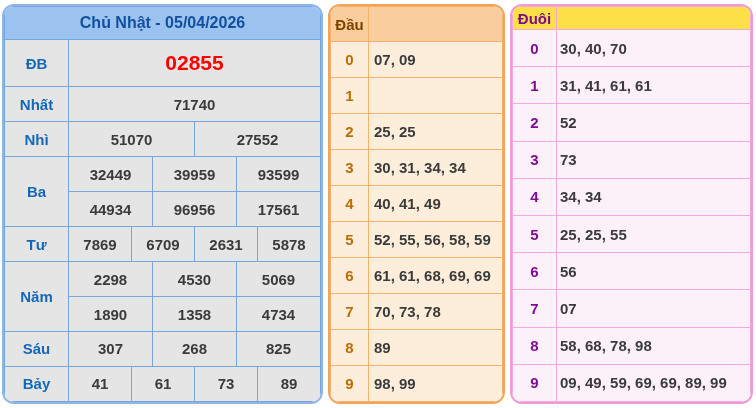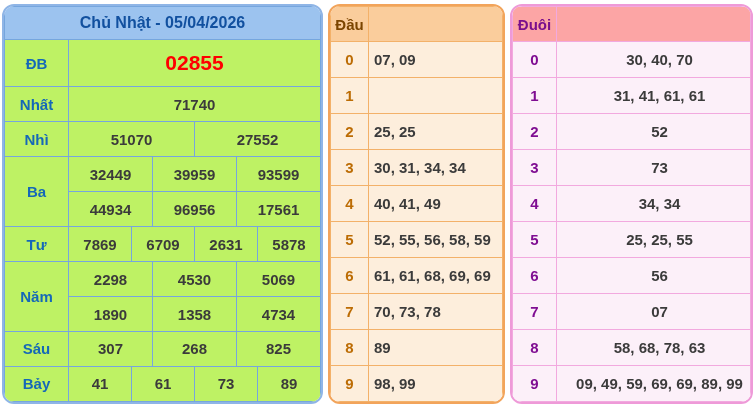--- a/index.html
+++ b/index.html
@@ -33,21 +33,21 @@
     vertical-align: middle;
   }
 
   
   .panel-left {
     width: 321px;
     border: 2px solid #8fb5e6;
   }
   .panel-left td {
     border: 1px solid #76a6de;
-    background: #bef264;
+    background: #e5e5e5;
     color: #3b3b3b;
   }
   .panel-left tr.hdr td {
     background: #9cc3ef;
     color: #11509f;
     font-size: 16px;
     height: 33px;
   }
   .panel-left td.lbl {
     color: #1568b8;
@@ -85,30 +85,30 @@
   .panel-duoi {
     width: 243px;
     border: 2px solid #ee9ad8;
   }
   .panel-duoi td {
     border: 1px solid #f2a9df;
     background: #fcf0f9;
     color: #3b3b3b;
   }
   .panel-duoi tr.hdr td {
-    background: #fca5a5;
+    background: #fde047;
     color: #7a0e8c;
-    height: 35px;
+    height: 23px;
   }
   .panel-duoi td.dg {
     color: #7f0d92;
   }
   .panel-duoi td.nums {
-    text-align: center;
-    padding-left: 13px;
+    text-align: left;
+    padding-left: 3px;
   }
 </style>
 </head>
 <body>
 
 <div class="layout">
 
   <div class="panel panel-left">
     <table>
       <colgroup>
@@ -282,21 +282,21 @@
       <tr>
             <td class="dg">6</td>
             <td class="nums">56</td>
           </tr>
       <tr>
             <td class="dg">7</td>
             <td class="nums">07</td>
           </tr>
       <tr>
             <td class="dg">8</td>
-            <td class="nums">58, 68, 78, 63</td>
+            <td class="nums">58, 68, 78, 98</td>
           </tr>
       <tr>
             <td class="dg">9</td>
             <td class="nums">09, 49, 59, 69, 69, 89, 99</td>
           </tr>
     </tbody>
       </table>
   </div>
 
 </div>

